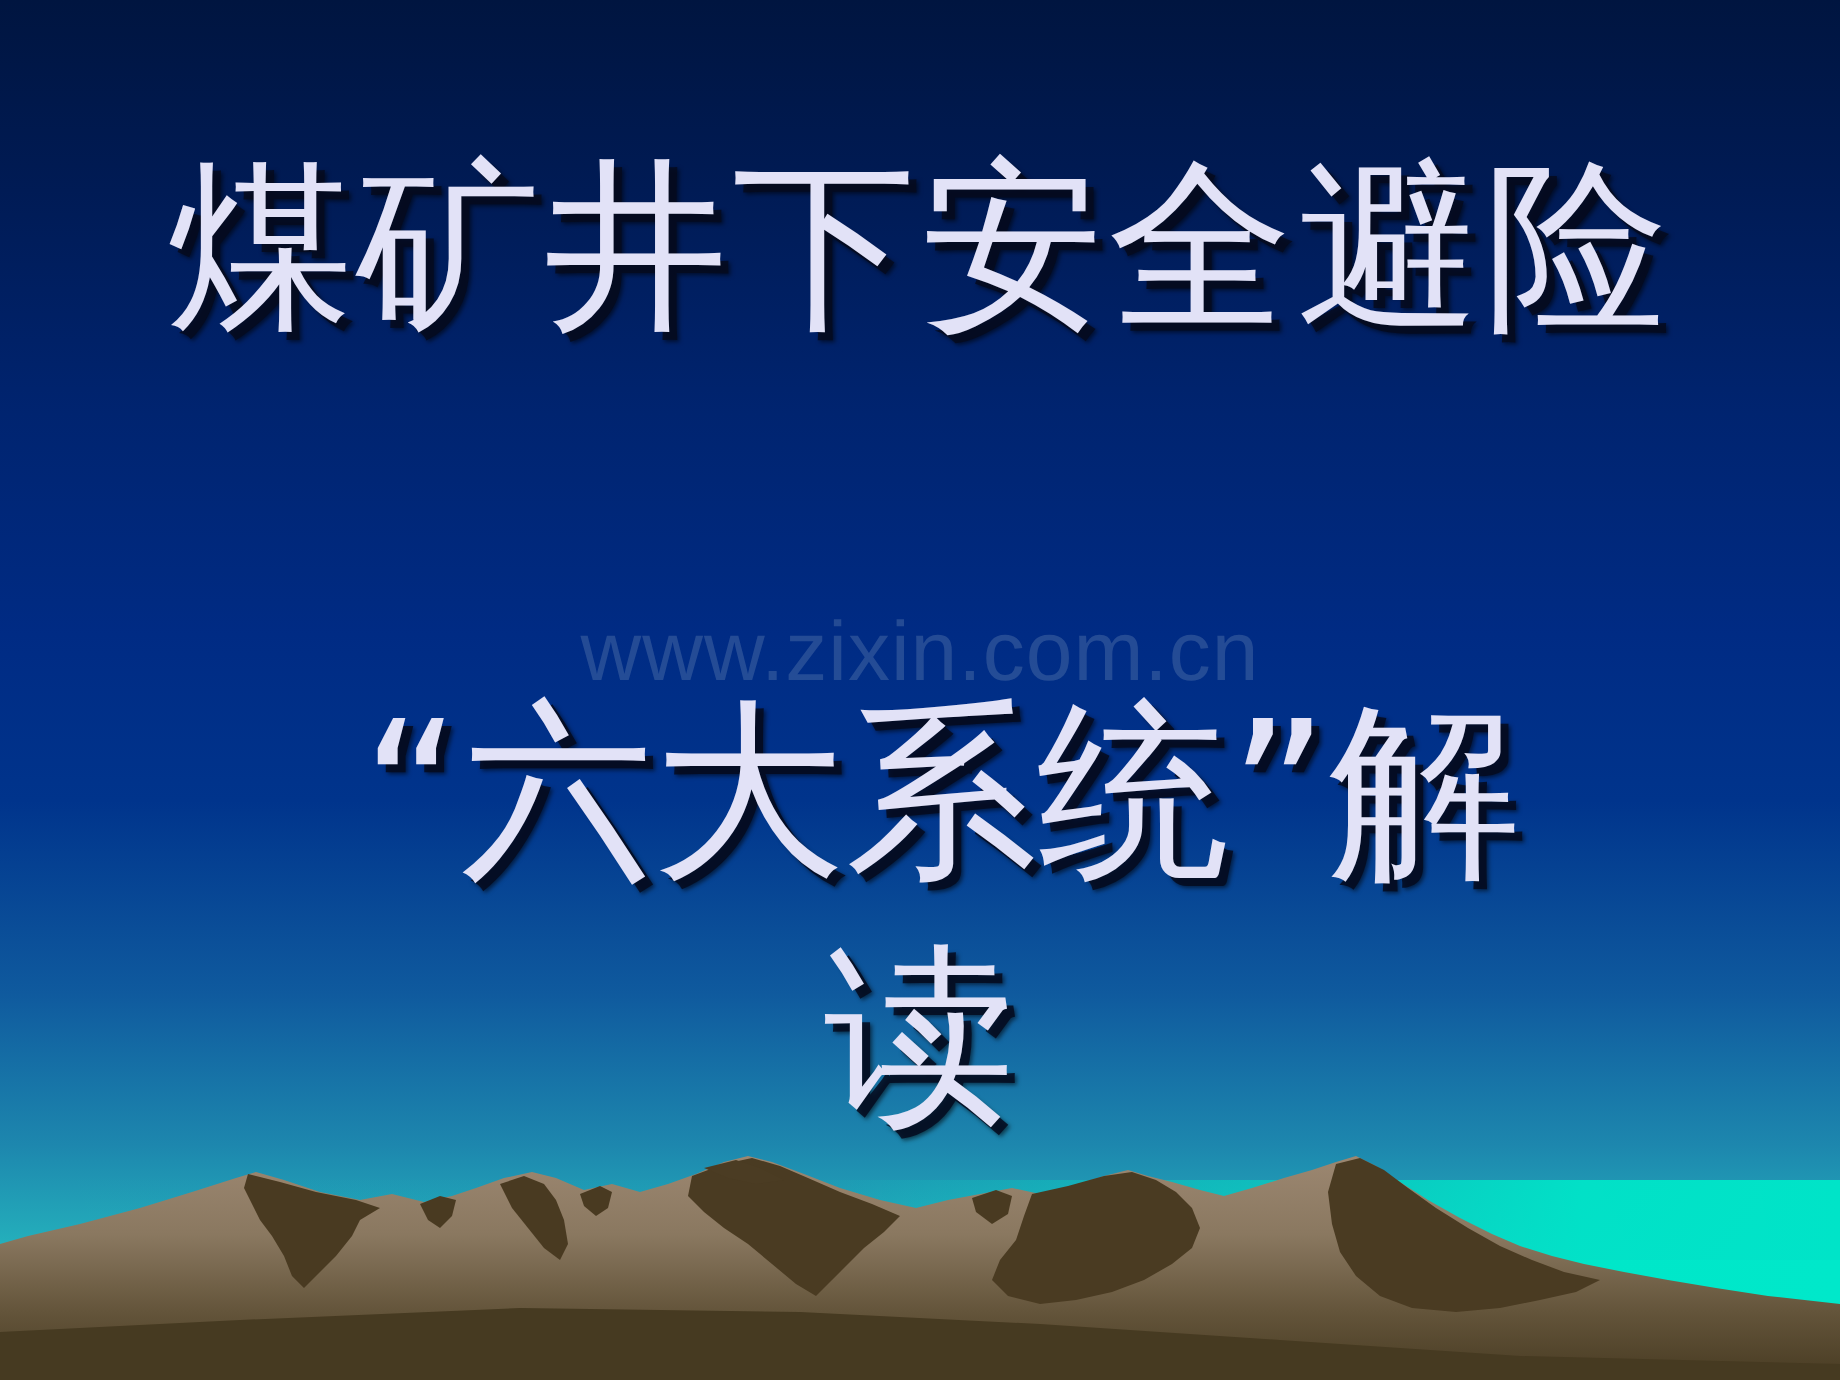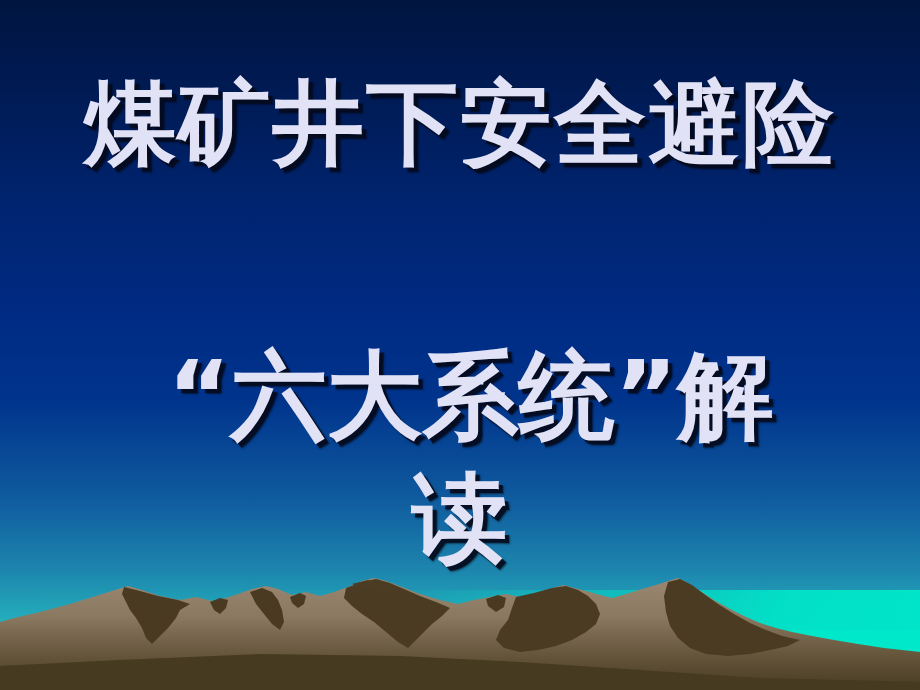--- a/index.html
+++ b/index.html
@@ -76,21 +76,21 @@
   .title-block {
     position:absolute;
     left:0; right:0;
     top:0;
     text-align:center;
     z-index:3;
   }
 
   .title-line {
     font-family:"DejaVu Sans", sans-serif;
-    font-weight:700;
+    font-weight:400;
     color:#e2e2f7;
     white-space:nowrap;
     line-height:1.0;
     text-shadow:
       4px 4px 0 rgba(5,10,30,0.85),
       5px 5px 2px rgba(0,0,0,0.55);
   }
 
   .line1 {
     position:absolute;
@@ -122,20 +122,21 @@
     left:0; bottom:0;
     width:920px; height:120px;
     z-index:2;
   }
 </style>
 </head>
 <body>
 
 <div class="slide">
 
+  <div class="watermark">www.zixin.com.cn</div>
 
   <svg class="mountains" viewBox="0 0 920 120" preserveAspectRatio="none">
     <defs>
       <linearGradient id="rockFace" x1="0" y1="0" x2="0" y2="1">
         <stat></stat>
         <stop offset="0%" stop-color="#9c8771"></stop>
         <stop offset="35%" stop-color="#8a7860"></stop>
         <stop offset="70%" stop-color="#63543a"></stop>
         <stop offset="100%" stop-color="#483b22"></stop>
       </linearGradient>

